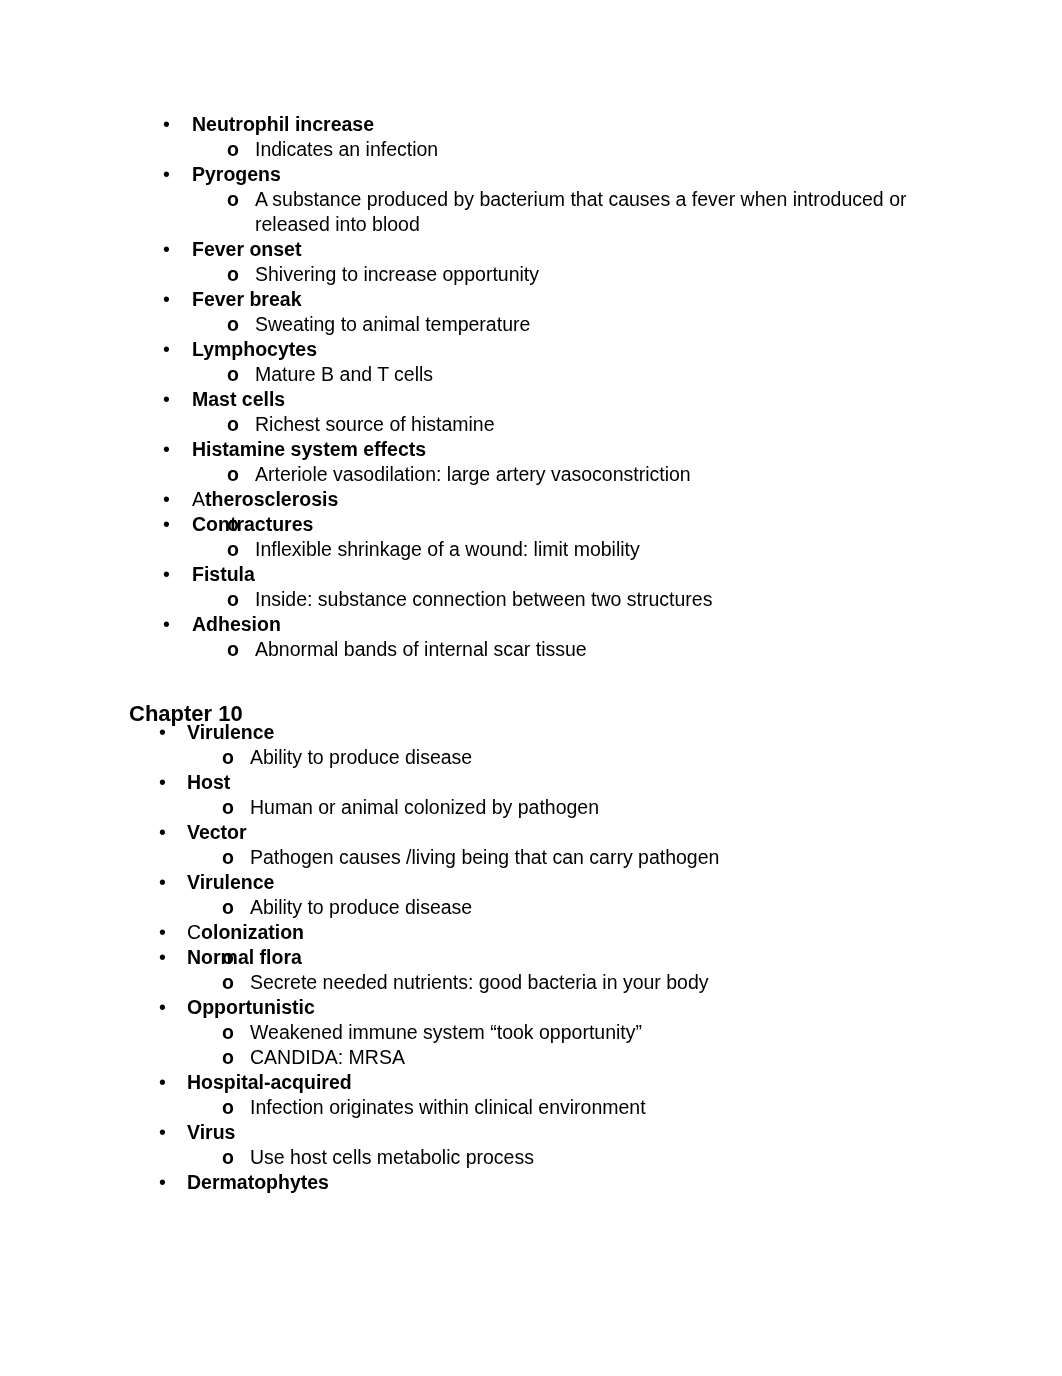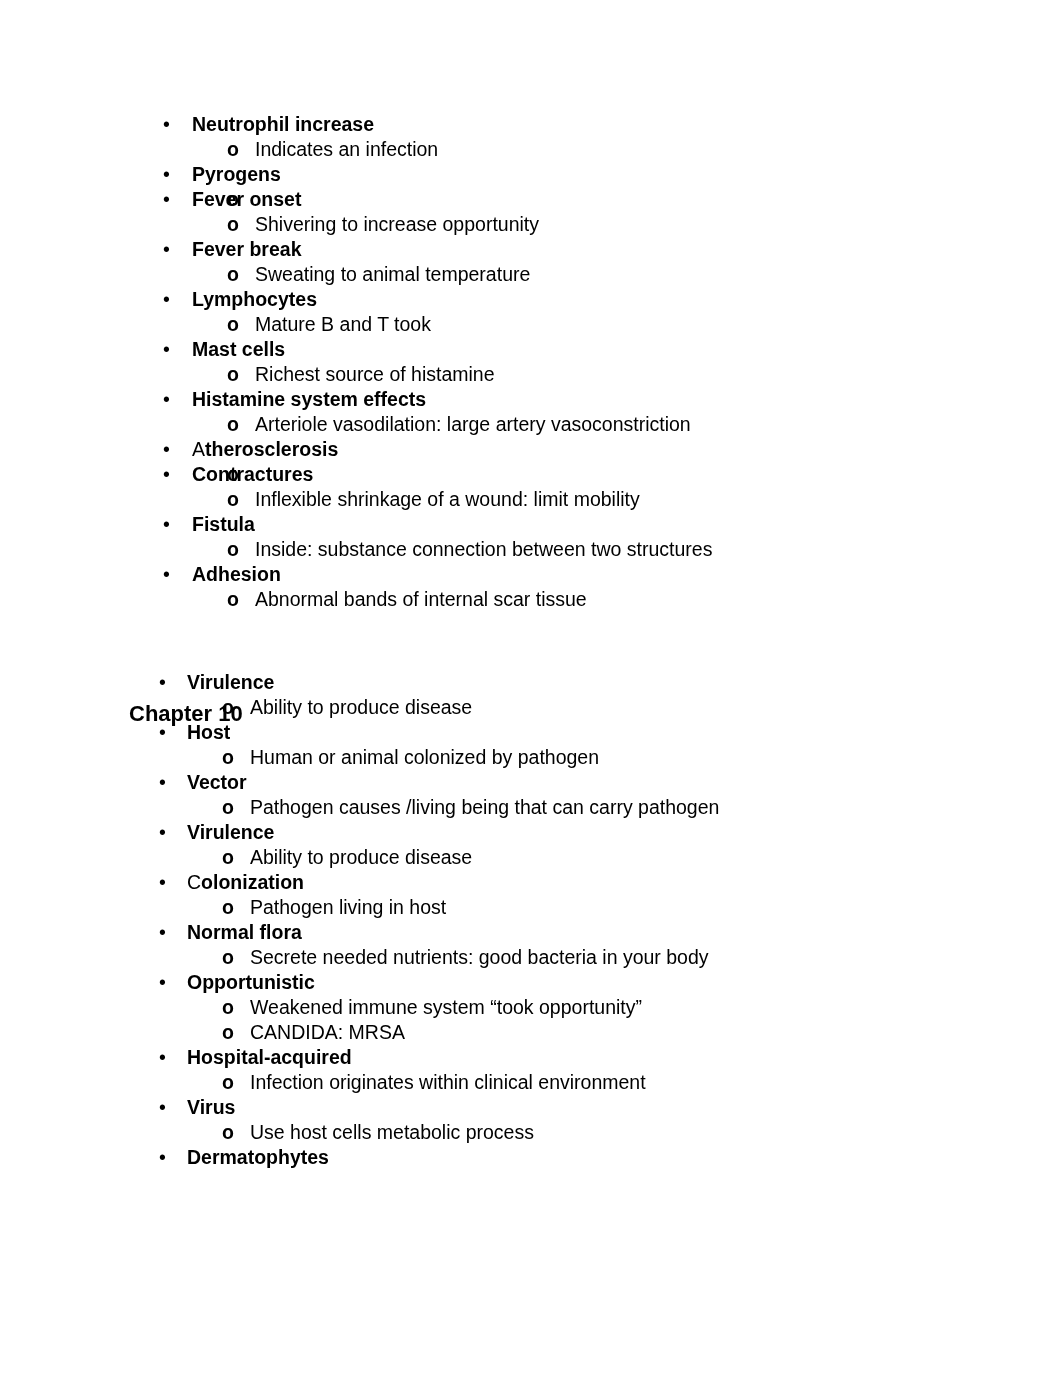--- a/index.html
+++ b/index.html
@@ -114,41 +114,42 @@
         <ul class="sublist">
           <li class="l2">
             <span class="omark">o</span>
             <span class="txt">Indicates an infection</span>
           </li>
         </ul>
         <li class="l1"><span class="bullet">•</span><span>Pyrogens</span></li>
         <ul class="sublist">
           <li class="l2">
             <span class="omark">o</span>
+            <span class="txt">A substance produced by bacterium that causes a fever when introduced or released into blood</span>
           </li>
         </ul>
         <li class="l1"><span class="bullet">•</span><span>Fever onset</span></li>
         <ul class="sublist">
           <li class="l2">
             <span class="omark">o</span>
             <span class="txt">Shivering to increase opportunity</span>
           </li>
         </ul>
         <li class="l1"><span class="bullet">•</span><span>Fever break</span></li>
         <ul class="sublist">
           <li class="l2">
             <span class="omark">o</span>
             <span class="txt">Sweating to animal temperature</span>
           </li>
         </ul>
         <li class="l1"><span class="bullet">•</span><span>Lymphocytes</span></li>
         <ul class="sublist">
           <li class="l2">
             <span class="omark">o</span>
-            <span class="txt">Mature B and T took</span>
+            <span class="txt">Mature B and T cells</span>
           </li>
         </ul>
         <li class="l1"><span class="bullet">•</span><span>Mast cells</span></li>
         <ul class="sublist">
           <li class="l2">
             <span class="omark">o</span>
             <span class="txt">Richest source of histamine</span>
           </li>
         </ul>
         <li class="l1"><span class="bullet">•</span><span>Histamine system effects</span></li>
@@ -215,21 +216,20 @@
         <ul class="sublist">
           <li class="l2">
             <span class="omark">o</span>
             <span class="txt">Ability to produce disease</span>
           </li>
         </ul>
         <li class="l1"><span class="bullet">•</span><span class="plain">C</span><span>olonization</span></li>
         <ul class="sublist">
           <li class="l2">
             <span class="omark">o</span>
-            <span class="txt">Pathogen living in host</span>
           </li>
         </ul>
         <li class="l1"><span class="bullet">•</span><span>Normal flora</span></li>
         <ul class="sublist">
           <li class="l2">
             <span class="omark">o</span>
             <span class="txt">Secrete needed nutrients: good bacteria in your body</span>
           </li>
         </ul>
         <li class="l1"><span class="bullet">•</span><span>Opportunistic</span></li>

